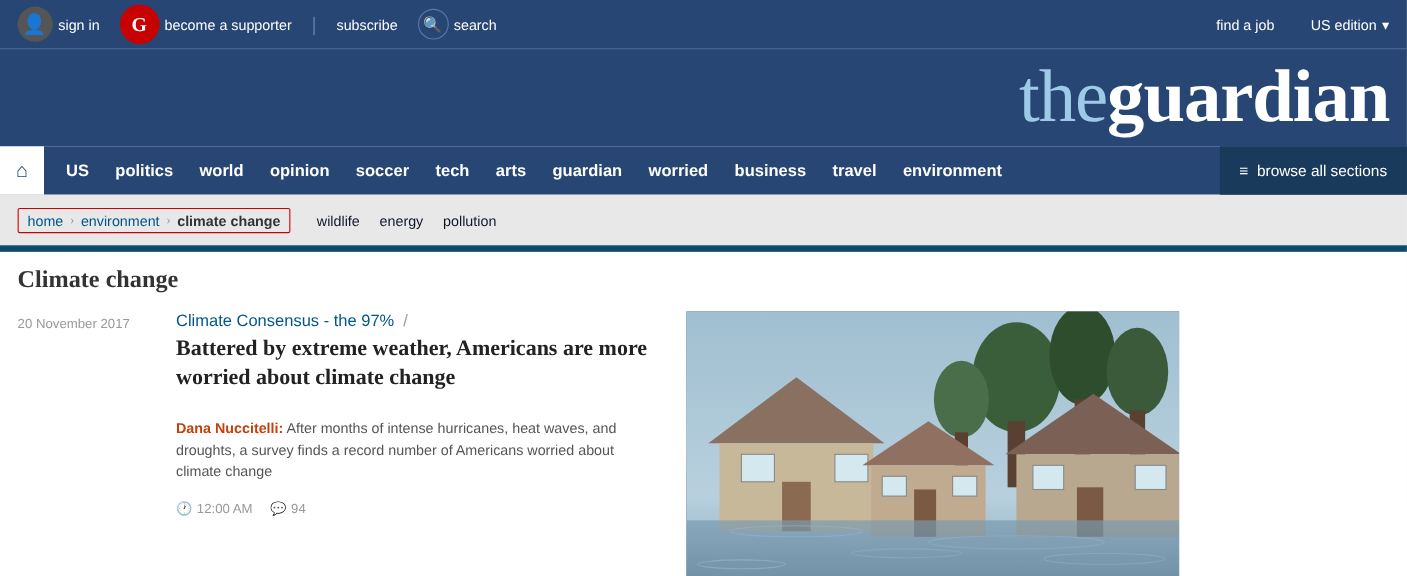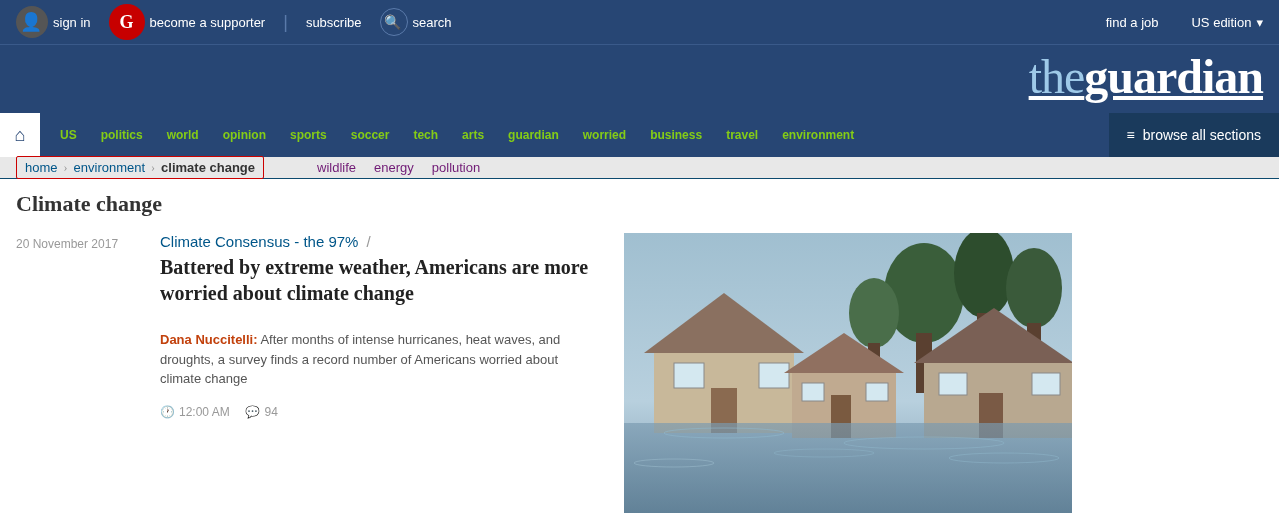--- a/index.html
+++ b/index.html
@@ -79,27 +79,26 @@
     
     .header {
       background: #274674;
       display: flex;
       justify-content: flex-end;
       align-items: flex-end;
       padding: 8px 16px 12px;
       border-top: 1px solid #3a5a8a;
     }
     .logo {
-      font-size: 48px;
+      font-size: 68px;
       color: #fff;
       font-family: 'Georgia', serif;
       font-weight: normal;
       letter-spacing: -1px;
       line-height: 1;
-      text-decoration: underline;
     }
     .logo span.the {
       color: #9ec9e8;
       font-weight: normal;
     }
     .logo span.guardian {
       color: #fff;
       font-weight: bold;
     }
 
@@ -122,22 +121,22 @@
       cursor: pointer;
       flex-shrink: 0;
     }
     .nav-items {
       display: flex;
       align-items: center;
       flex: 1;
       padding-left: 8px;
     }
     .nav-item {
-      color: #84cc16;
-      font-size: 12px;
+      color: #ffffff;
+      font-size: 15px;
       font-family: Arial, sans-serif;
       font-weight: 600;
       padding: 0 12px;
       height: 44px;
       display: flex;
       align-items: center;
       cursor: pointer;
       text-decoration: none;
       white-space: nowrap;
       text-align: right;
@@ -157,23 +156,22 @@
       white-space: nowrap;
       flex-shrink: 0;
     }
 
     
     .breadcrumb-bar {
       background: #e8e8e8;
       padding: 0 16px;
       display: flex;
       align-items: center;
-      height: 22px;
-      border-bottom: 1px solid #0c4a6e;
-      gap: 29px;
+      height: 52px;
+      border-bottom: 6px solid #0c4a6e;
     }
     .breadcrumb-section {
       display: flex;
       align-items: center;
       border: 1.5px solid #c00;
       padding: 3px 8px;
       gap: 6px;
       border-radius: 2px;
     }
     .breadcrumb-item {
@@ -193,21 +191,21 @@
     }
     .sub-nav-items {
       display: flex;
       align-items: center;
       gap: 2px;
       padding-left: 16px;
     }
     .sub-nav-item {
       font-size: 13px;
       font-family: Arial, sans-serif;
-      color: #701a75;
+      color: #0f172a;
       padding: 2px 8px;
       cursor: pointer;
       text-decoration: none;
     }
 
     
     .page-title-section {
       background: #fff;
       padding: 12px 16px 8px;
     }
@@ -344,21 +342,20 @@
   </div>
 </div>
 
 <nav class="main-nav">
   <div class="home-icon-btn">⌂</div>
   <div class="nav-items">
     <a class="nav-item">US</a>
     <a class="nav-item">politics</a>
     <a class="nav-item">world</a>
     <a class="nav-item">opinion</a>
-    <a class="nav-item">sports</a>
     <a class="nav-item">soccer</a>
     <a class="nav-item">tech</a>
     <a class="nav-item">arts</a>
     <a class="nav-item">guardian</a>
     <a class="nav-item">worried</a>
     <a class="nav-item">business</a>
     <a class="nav-item">travel</a>
     <a class="nav-item">environment</a>
   </div>
   <div class="browse-all">

